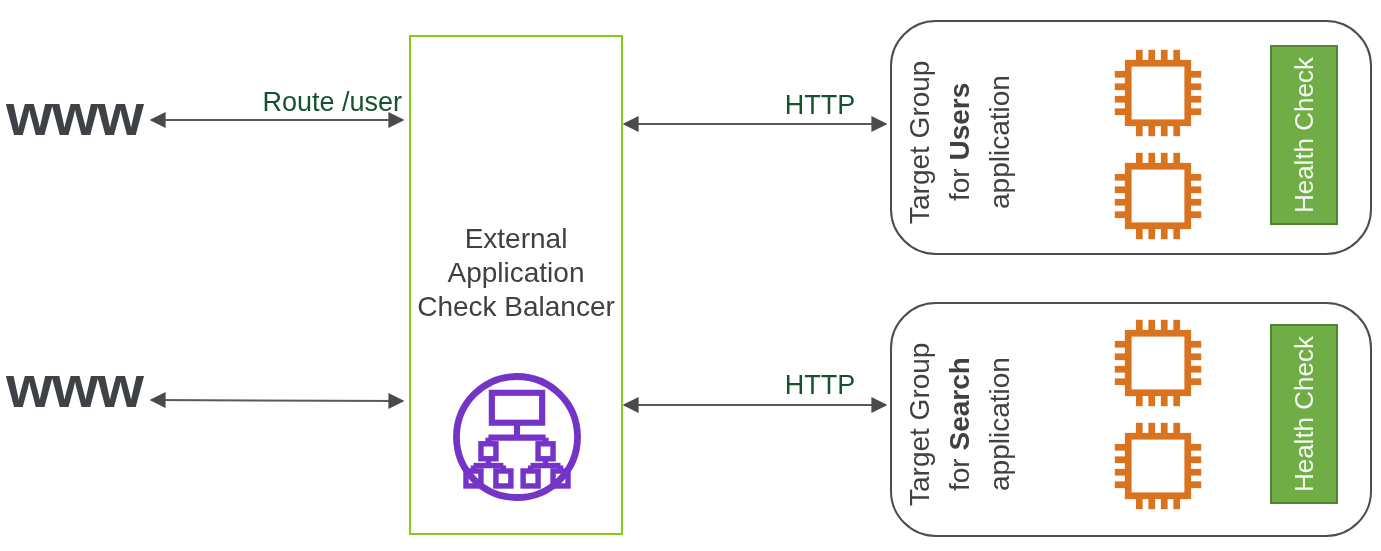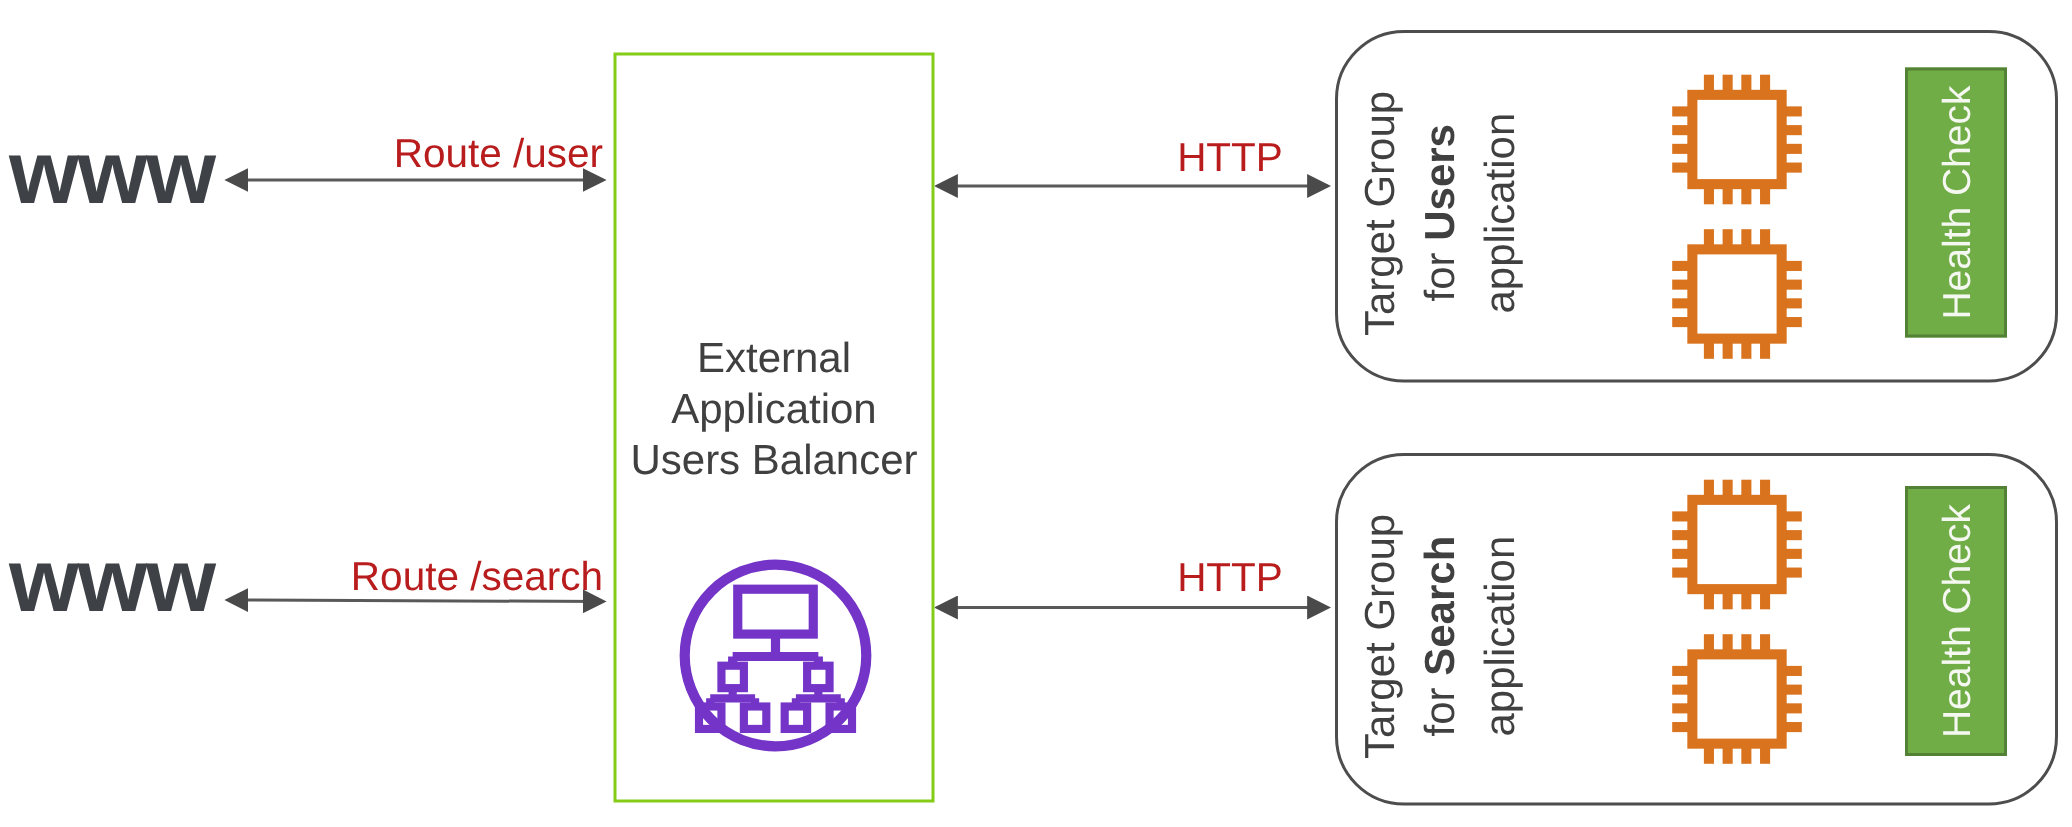--- a/index.html
+++ b/index.html
@@ -7,21 +7,21 @@
     position:relative;width:1381px;height:551px;background:#ffffff;
     font-family:"Liberation Sans",sans-serif;color:#404040;overflow:hidden;
   }
   .abs{position:absolute;}
   
   .www{
     display:flex;align-items:center;
     font-weight:bold;font-size:60px;letter-spacing:-1px;color:#3e4247;line-height:1;
   }
   
-  .conn-label{font-size:27px;color:#b91c1c;line-height:28px;white-space:nowrap;}
+  .conn-label{font-size:27px;color:#14532d;line-height:28px;white-space:nowrap;}
   
   .lb-box{
     left:409px;top:35px;width:210px;height:496px;
     border:2px solid #84cc16;background:#ffffff;
   }
   .lb-title{
     position:absolute;left:0;top:185px;width:100%;
     text-align:center;font-size:28px;line-height:34px;color:#404040;
   }
   .lb-icon{position:absolute;left:38px;top:330px;width:136px;height:140px;}
@@ -63,29 +63,28 @@
     <line x1="152" y1="120" x2="402" y2="120" stroke="#595959" stroke-width="2" marker-start="url(#ah)" marker-end="url(#ah)"></line>
     <line x1="152" y1="400" x2="402" y2="401" stroke="#595959" stroke-width="2" marker-start="url(#ah)" marker-end="url(#ah)"></line>
     <line x1="625" y1="124" x2="885" y2="124" stroke="#595959" stroke-width="2" marker-start="url(#ah)" marker-end="url(#ah)"></line>
     <line x1="625" y1="405" x2="885" y2="405" stroke="#595959" stroke-width="2" marker-start="url(#ah)" marker-end="url(#ah)"></line>
   </svg>
 
   <div class="abs www" style="left:6px;top:90px;height:50px;">www</div>
   <div class="abs www" style="left:6px;top:362px;height:50px;">www</div>
 
   <div class="abs conn-label" style="left:160px;top:88px;width:242px;text-align:right;">Route /user</div>
-  <div class="abs conn-label" style="left:160px;top:370px;width:242px;text-align:right;">Route /search</div>
   <div class="abs conn-label" style="left:760px;top:91px;width:120px;text-align:center;">HTTP</div>
   <div class="abs conn-label" style="left:760px;top:371px;width:120px;text-align:center;">HTTP</div>
 
   <div class="abs lb-box">
     <div class="lb-title">
       <div>External</div>
       <div>Application</div>
-      <div>Users Balancer</div>
+      <div>Check Balancer</div>
     </div>
     <svg class="lb-icon" viewBox="0 0 200 200">
       <g stroke="#7434c8" fill="none">
         <circle cx="100" cy="100" r="89" stroke-width="10"></circle>
         <rect x="63" y="35" width="74" height="44" stroke-width="9"></rect>
         <path d="M100 79 V97" stroke-width="9"></path>
         <path d="M58 101 H142" stroke-width="9"></path>
         <path d="M58 101 V110" stroke-width="9"></path>
         <path d="M142 101 V110" stroke-width="9"></path>
         <rect x="47" y="110" width="22" height="22" stroke-width="8"></rect>

